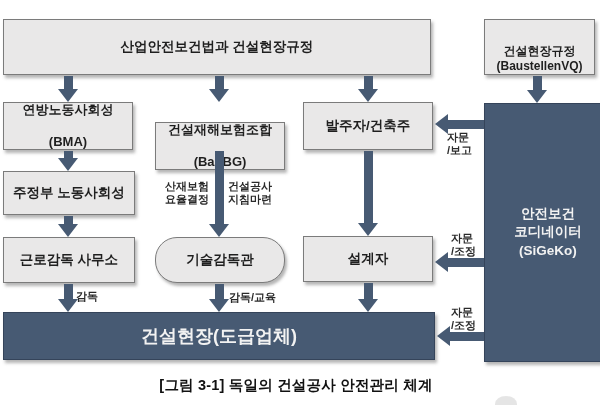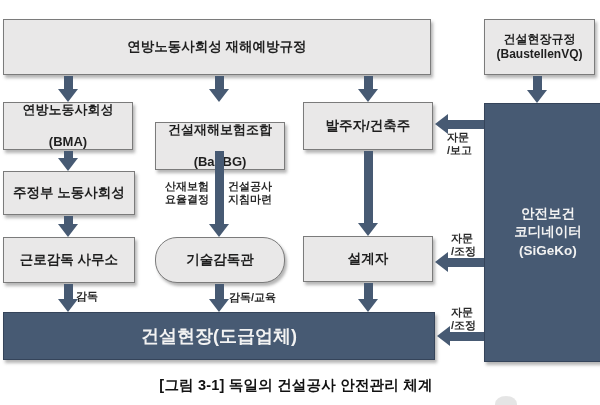--- a/index.html
+++ b/index.html
@@ -27,29 +27,29 @@
   .hshaft{position:absolute;height:9px;background:#475a73;}
   .hhead{position:absolute;width:0;height:0;border-top:10px solid transparent;
          border-bottom:10px solid transparent;border-right:13px solid #475a73;}
   .elabel{position:absolute;font-size:11px;font-weight:bold;color:#2a2a2a;
           line-height:1.18;white-space:nowrap;}
   .elabel.center{text-align:center;}
   .caption{position:absolute;left:0;top:376px;width:592px;text-align:center;
            font-size:14.5px;font-weight:bold;color:#111111;letter-spacing:0.2px;}
   .blob{position:absolute;left:495px;top:396px;width:22px;height:16px;
         border-radius:50%;background:#dedede;opacity:.8;}
-  .fs12{font-size:12px;} .fs13{font-size:13px;gap:16px;} .fs135{font-size:13.5px;} .fs14{font-size:18px;}
+  .fs12{font-size:12px;justify-content:flex-end;} .fs13{font-size:13px;gap:16px;} .fs135{font-size:13.5px;} .fs14{font-size:18px;}
 </style>
 </head>
 <body>
 
 <div class="canvas">
 
   <div class="lbox fs135" style="left:3px;top:19px;width:428px;height:56px;">
-    <div>연방노동사회성 재해예방규정</div>
+    <div>산업안전보건법과 건설현장규정</div>
   </div>
 
   <div class="lbox fs12" style="left:484px;top:19px;width:111px;height:56px;">
     <div>건설현장규정</div>
     <div>(BaustellenVQ)</div>
   </div>
 
   <div class="lbox fs13" style="left:3px;top:102px;width:130px;height:48px;">
     <div>연방노동사회성</div>
     <div>(BMA)</div>

